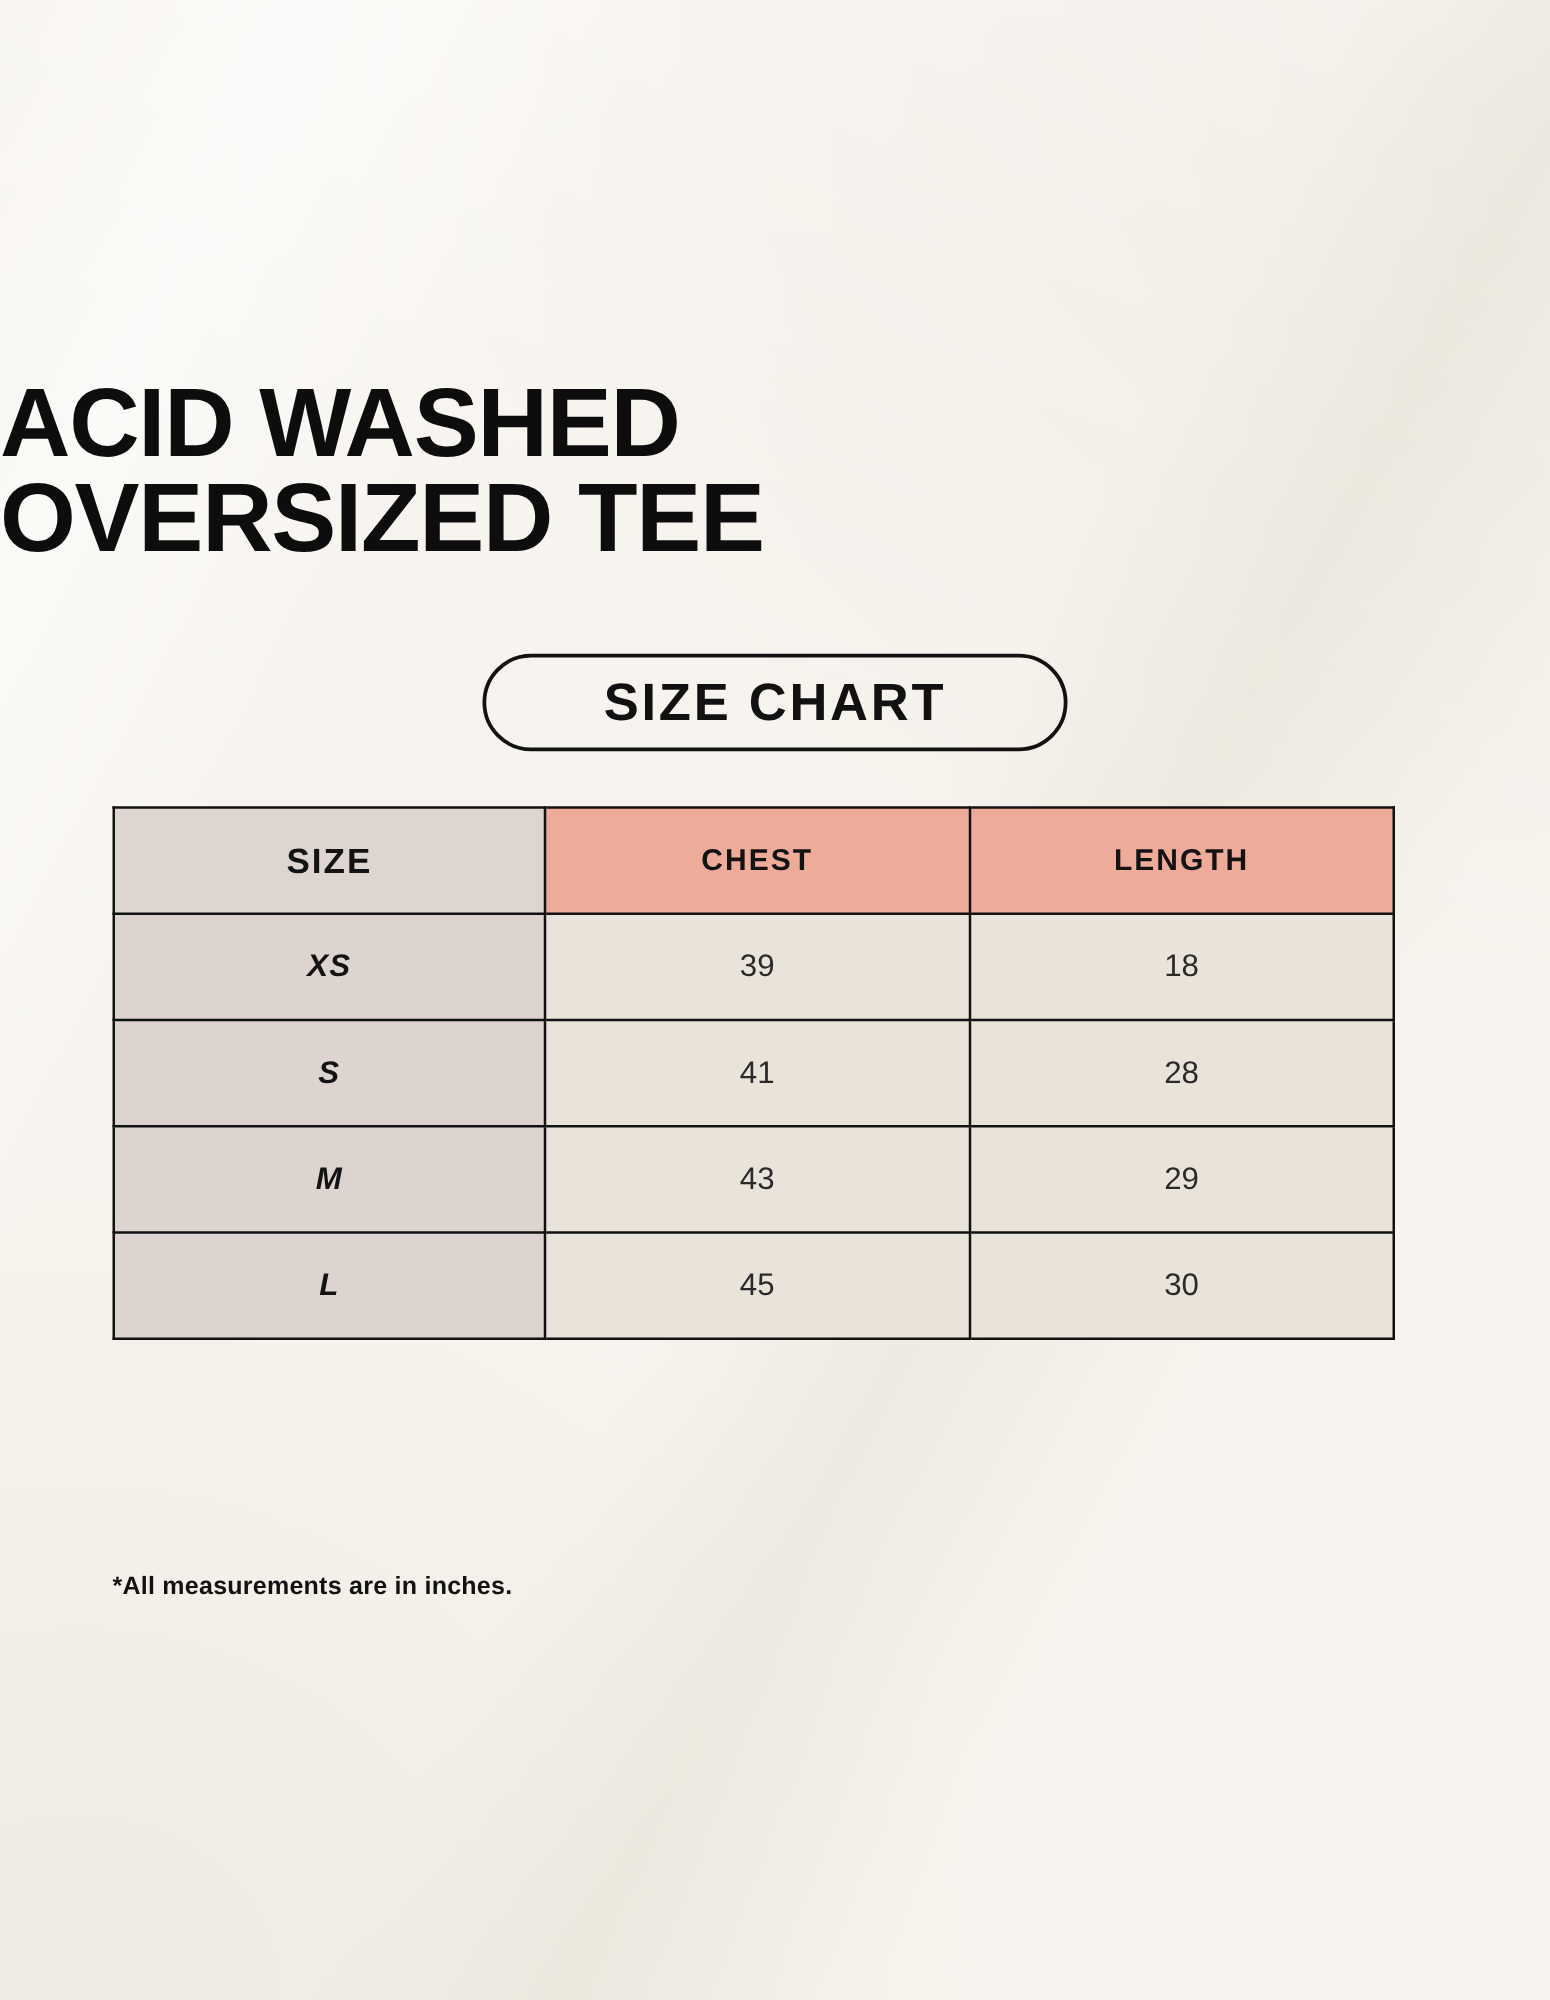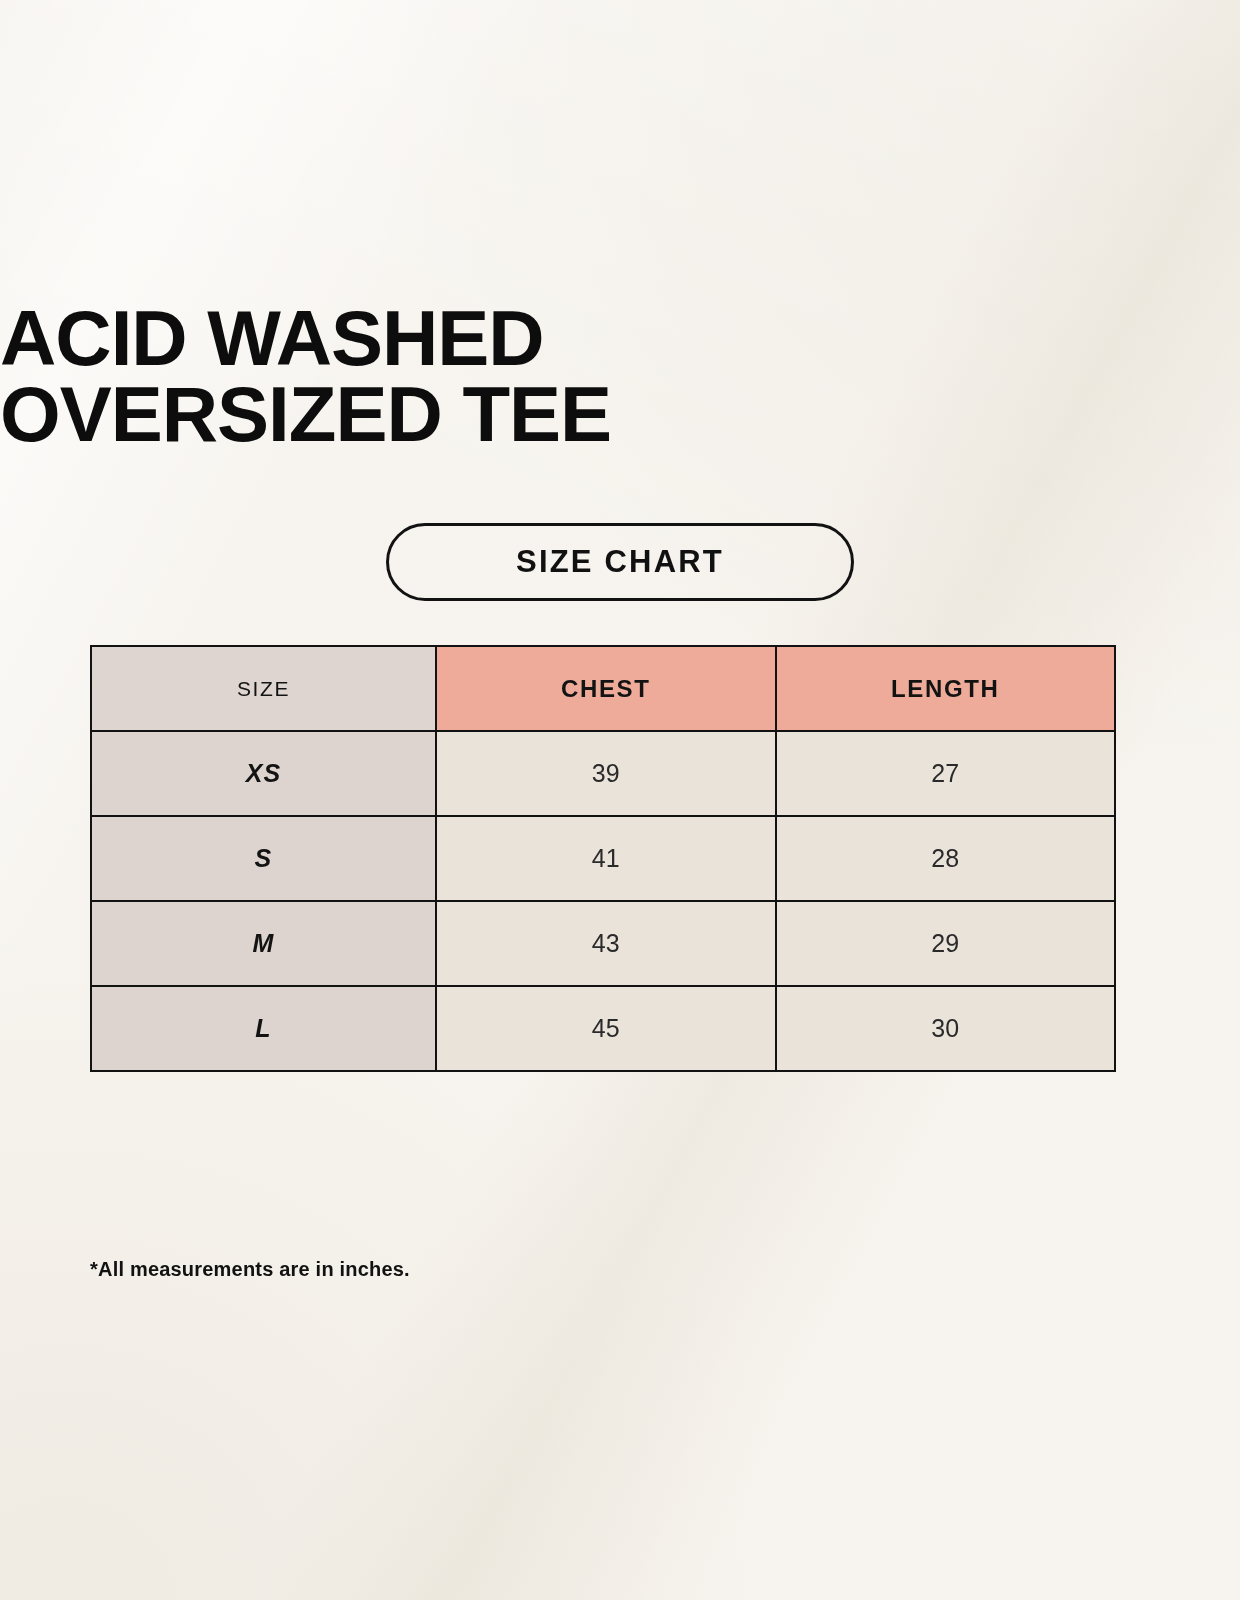--- a/index.html
+++ b/index.html
@@ -58,21 +58,21 @@
     height: 78px;
     border: 3px solid #121212;
     border-radius: 39px;
     display: flex;
     align-items: center;
     justify-content: center;
     box-sizing: border-box;
     background: transparent;
   }
   .badge-label {
-    font-size: 31px;
+    font-size: 42px;
     font-weight: 700;
     letter-spacing: 2.2px;
     color: #111;
   }
 
   .table-wrap {
     position: absolute;
     top: 645px;
     left: 90px;
     width: 1024px;
@@ -88,22 +88,22 @@
     text-align: center;
     vertical-align: middle;
     box-sizing: border-box;
     padding: 0;
   }
   col.c-size { width: 345px; }
   col.c-val  { width: 339.5px; }
 
   th.h-size {
     background: #ded5d0;
-    font-size: 21px;
-    font-weight: 400;
+    font-size: 28px;
+    font-weight: 700;
     letter-spacing: 1.6px;
     color: #131313;
   }
   th.h-meas {
     background: #efab99;
     font-size: 24px;
     font-weight: 700;
     letter-spacing: 1.6px;
     color: #131313;
     margin-top: 12px;
@@ -162,21 +162,21 @@
         <tr>
           <th class="h-size">SIZE</th>
           <th class="h-meas">CHEST</th>
           <th class="h-meas">LENGTH</th>
         </tr>
       </thead>
       <tbody>
         <tr>
           <td class="t-size">XS</td>
           <td class="t-val">39</td>
-          <td class="t-val">27</td>
+          <td class="t-val">18</td>
         </tr>
         <tr>
           <td class="t-size">S</td>
           <td class="t-val">41</td>
           <td class="t-val">28</td>
         </tr>
         <tr>
           <td class="t-size">M</td>
           <td class="t-val">43</td>
           <td class="t-val">29</td>

